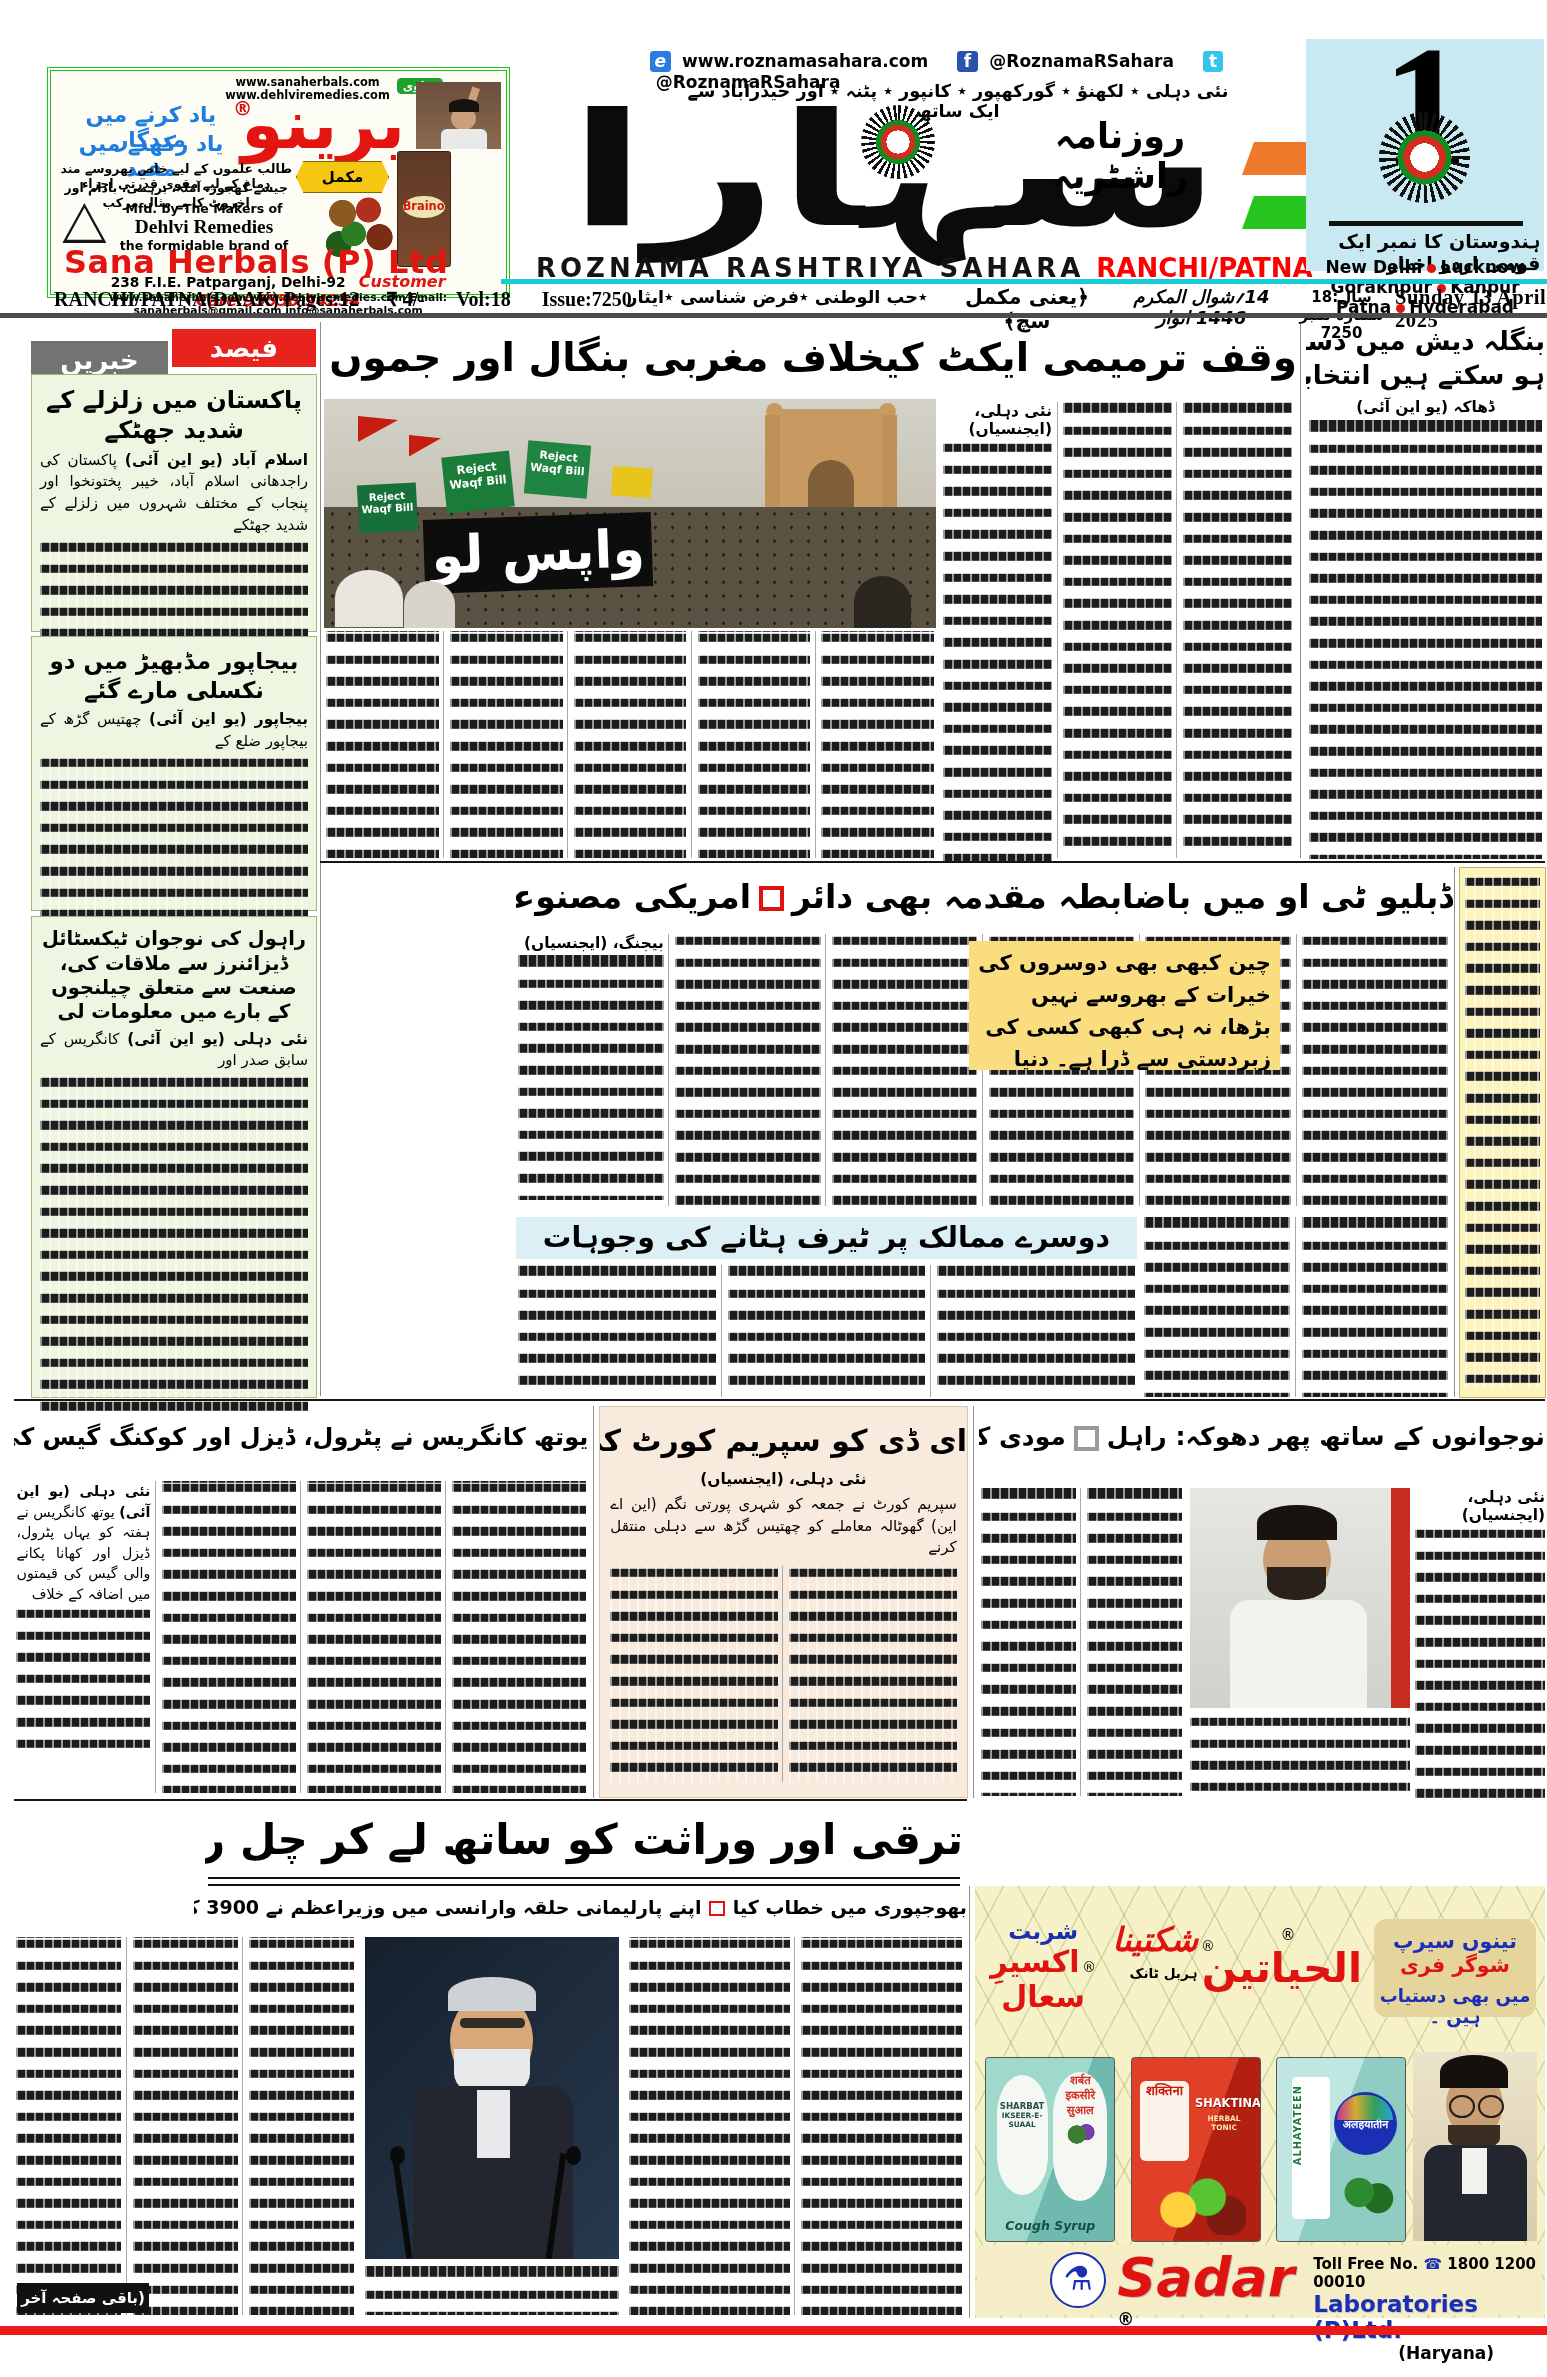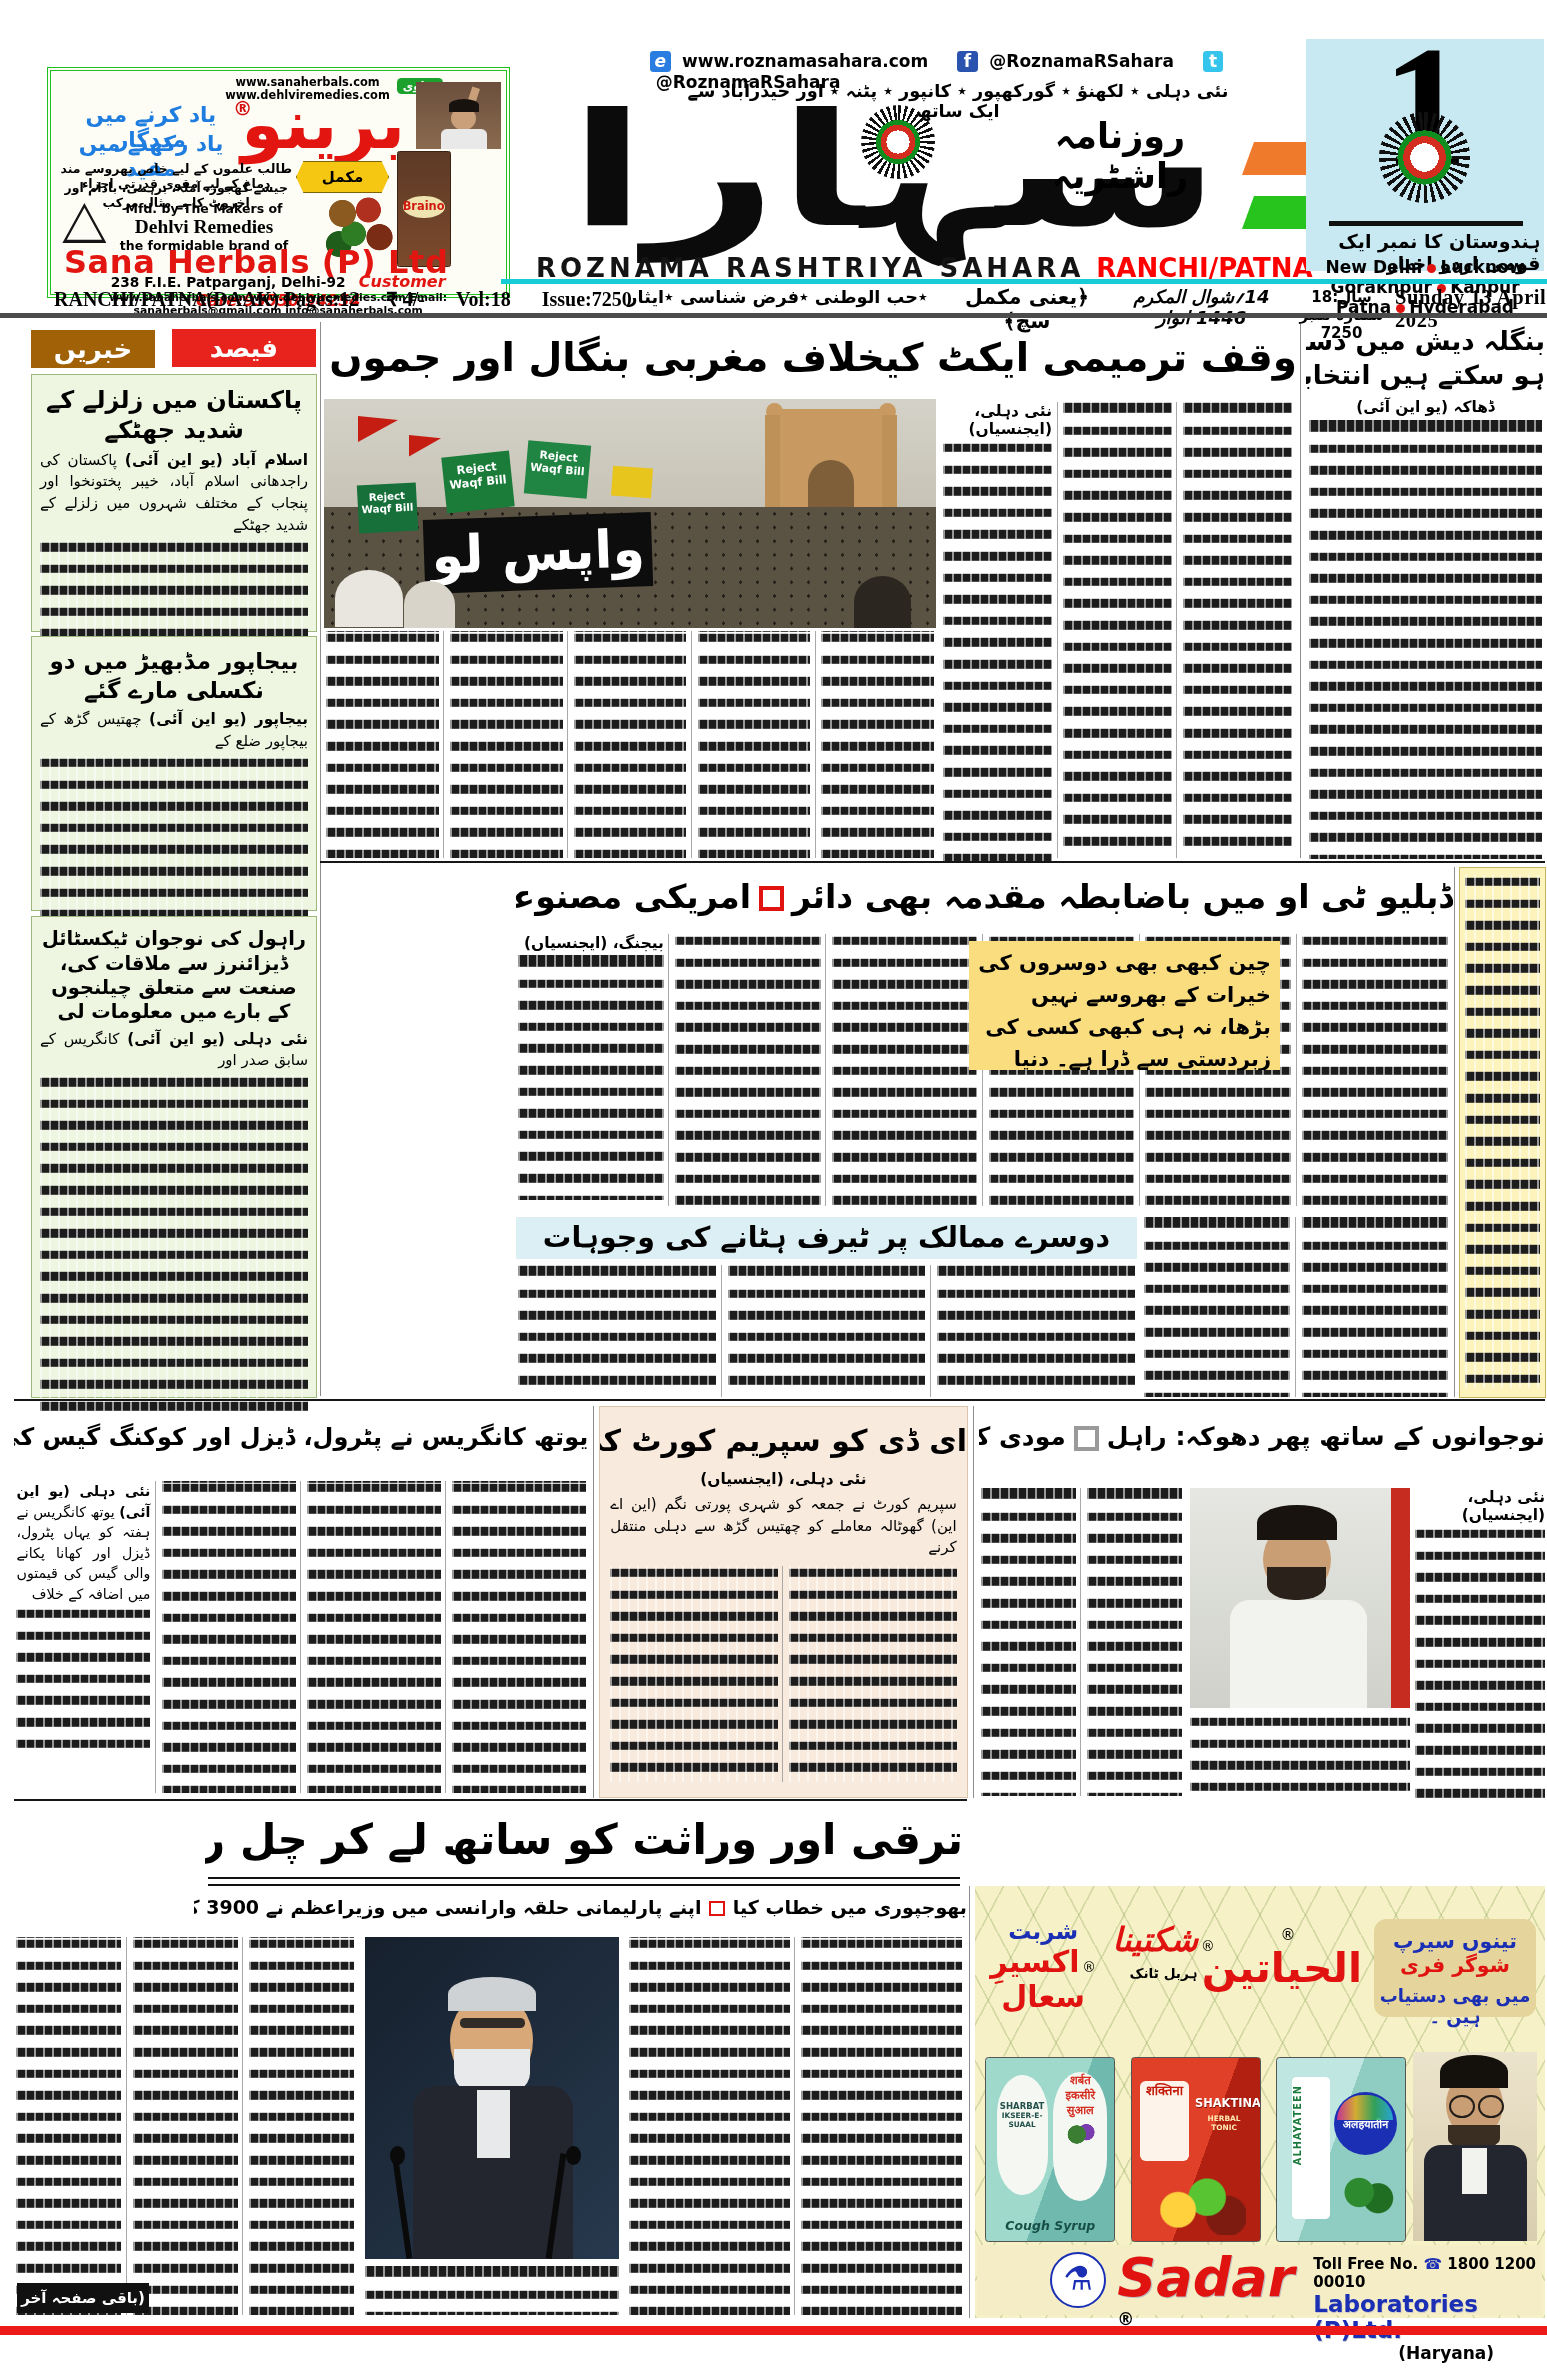--- a/index.html
+++ b/index.html
@@ -144,21 +144,21 @@
     <div class="b u" style="left:615px;top:2.3px;width:325px;font-size:17.7px;font-weight:bold;text-align:center;">٭حب الوطنی ٭فرض شناسی ٭ایثار</div>
     <div class="b u" style="left:943px;top:0px;width:168px;font-size:20.5px;font-weight:bold;text-align:center;">﴿یعنی مکمل سچ﴾</div>
     <div class="b u" style="left:1112px;top:1.1px;width:179px;font-size:18px;font-weight:bold;text-align:center;font-style:italic;">14؍شوال المکرم 1446 اتوار</div>
     <div class="b u" style="left:1286px;top:3.4px;width:111px;font-size:15px;font-weight:bold;text-align:center;">سال:18 شمارہ نمبر 7250</div>
     <div class="b ser" style="left:1395px;top:1.1px;width:153px;font-size:20.5px;font-weight:bold;letter-spacing:0.6px;">Sunday  13  April  2025</div>
   </div>
   <div class="b" style="left:0;top:313px;width:1548px;height:5.1px;background:#4c4c4c;"></div>
 
   <div class="b" style="left:31px;top:322px;width:285px;height:1074px;">
     <div class="b" style="left:141px;top:7.4px;width:144px;height:38px;background:#e8221c;color:#fff;font-size:26px;font-weight:bold;text-align:center;line-height:38px;direction:rtl;">فیصد</div>
-    <div class="b" style="left:0px;top:8px;width:124px;height:38px;background:#a16207;color:#fff;font-size:26px;font-weight:bold;text-align:center;line-height:38px;direction:rtl;">خبریں</div>
+    <div class="b" style="left:0px;top:19px;width:137px;height:38px;background:#737373;color:#fff;font-size:26px;font-weight:bold;text-align:center;line-height:38px;direction:rtl;">خبریں</div>
 
     <div class="b greenpanel" style="left:0;top:52px;width:284px;height:256px;">
       <div class="brief-h" style="font-size:24px;margin:10.3px 5.7px 4.6px;">پاکستان میں زلزلے کے شدید جھٹکے</div>
       <div class="para" style="margin:3.4px 8px;">
         <span class="dl">اسلام آباد (یو این آئی)</span>
         <span>پاکستان کی راجدھانی اسلام آباد، خیبر پختونخوا اور پنجاب کے مختلف شہروں میں زلزلے کے شدید جھٹکے</span>
       </div>
       <div class="sim" style="height:123px;margin:3.4px 8px;"></div>
     </div>
 

